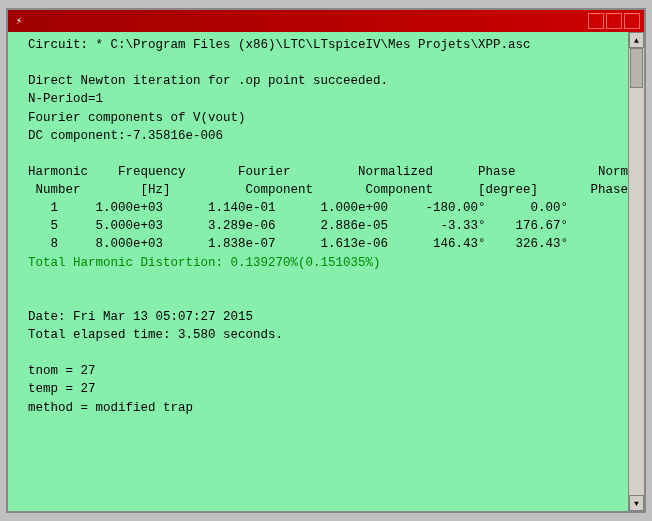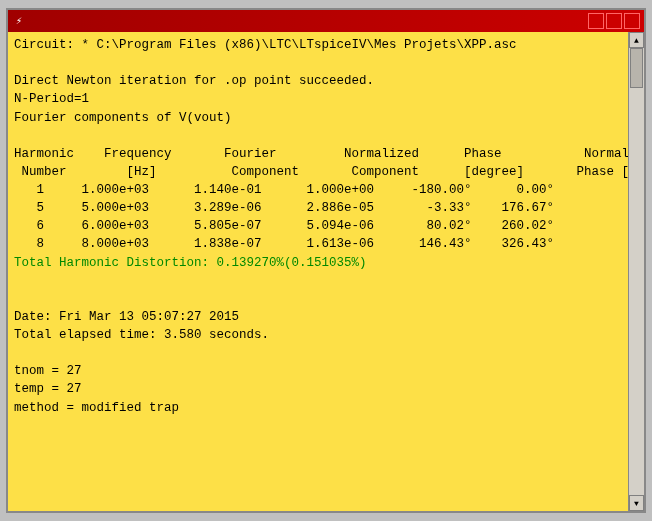--- a/index.html
+++ b/index.html
@@ -69,23 +69,23 @@
     .title-btn.close-btn {
       background: #cc0000;
     }
     .content-area {
       flex: 1;
       display: flex;
       overflow: hidden;
     }
     .log-content {
       flex: 1;
-      background: #fde047;
+      background: #86efac;
       color: black;
-      padding: 4px 6px;
+      padding: 4px 20px;
       overflow-y: scroll;
       overflow-x: hidden;
       white-space: pre;
       font-family: 'Courier New', Courier, monospace;
       font-size: 12.5px;
       line-height: 1.45;
     }
     .scrollbar {
       width: 16px;
       background: #d4d0c8;
@@ -135,26 +135,26 @@
       <div class="title-btn"></div>
       <div class="title-btn close-btn"></div>
     </div>
   </div>
   <div class="content-area">
     <div class="log-content" id="log-output"><span>Circuit: * C:\Program Files (x86)\LTC\LTspiceIV\Mes Projets\XPP.asc
 </span><span>
 </span><span>Direct Newton iteration for .op point succeeded.
 </span><span>N-Period=1
 </span><span>Fourier components of V(vout)
+</span><span>DC component:-7.35816e-006
 </span><span>
 </span><span>Harmonic    Frequency       Fourier         Normalized      Phase           Normalized
 </span><span> Number        [Hz]          Component       Component      [degree]       Phase [deg]
 </span><span>   1     1.000e+03      1.140e-01      1.000e+00     -180.00°      0.00°
 </span><span>   5     5.000e+03      3.289e-06      2.886e-05       -3.33°    176.67°
-</span><span>   6     6.000e+03      5.805e-07      5.094e-06       80.02°    260.02°
 </span><span>   8     8.000e+03      1.838e-07      1.613e-06      146.43°    326.43°
 </span><span style="color: rgb(0, 136, 0); margin-top: 28px;">Total Harmonic Distortion: 0.139270%(0.151035%)
 </span><span>
 </span><span>
 </span><span>Date: Fri Mar 13 05:07:27 2015
 </span><span>Total elapsed time: 3.580 seconds.
 </span><span>
 </span><span>tnom = 27
 </span><span>temp = 27
 </span><span>method = modified trap

